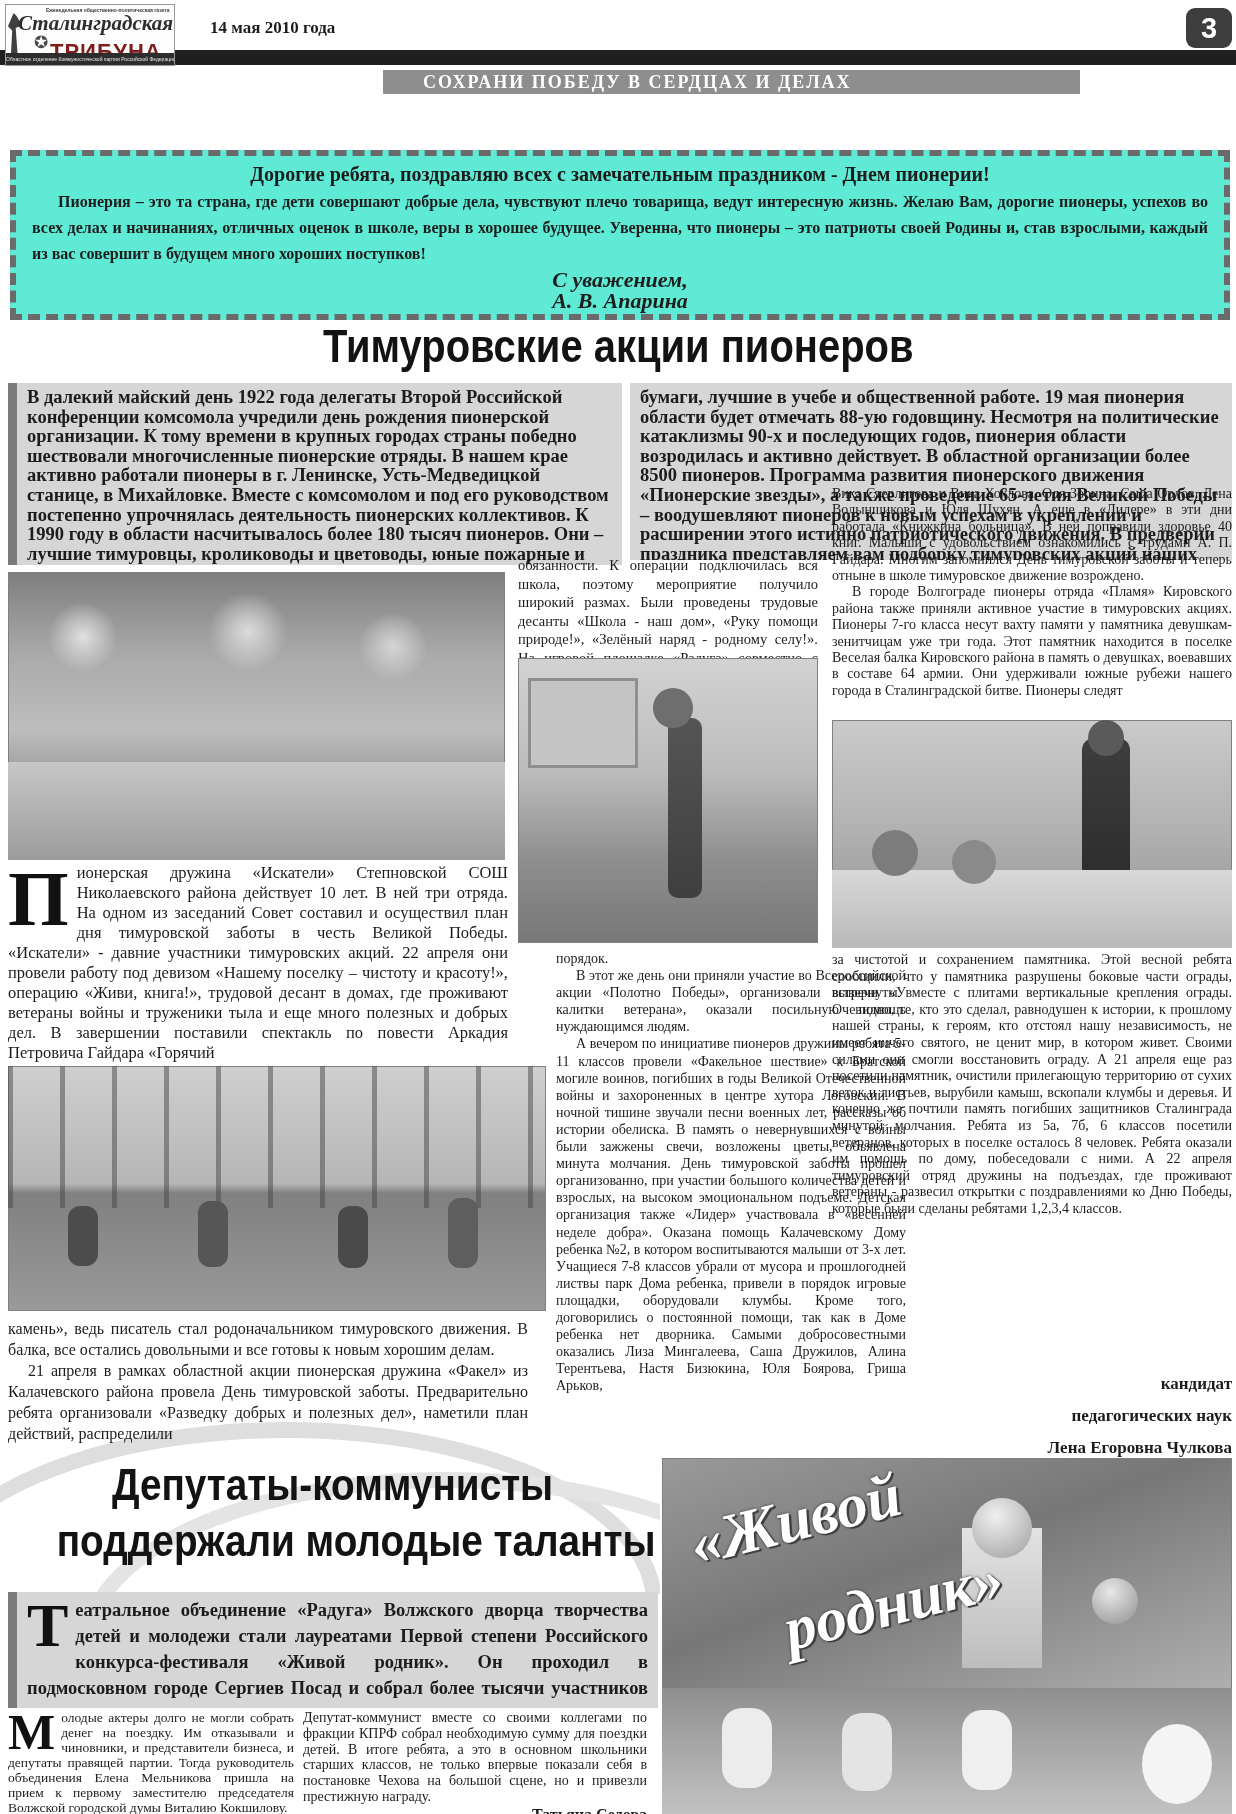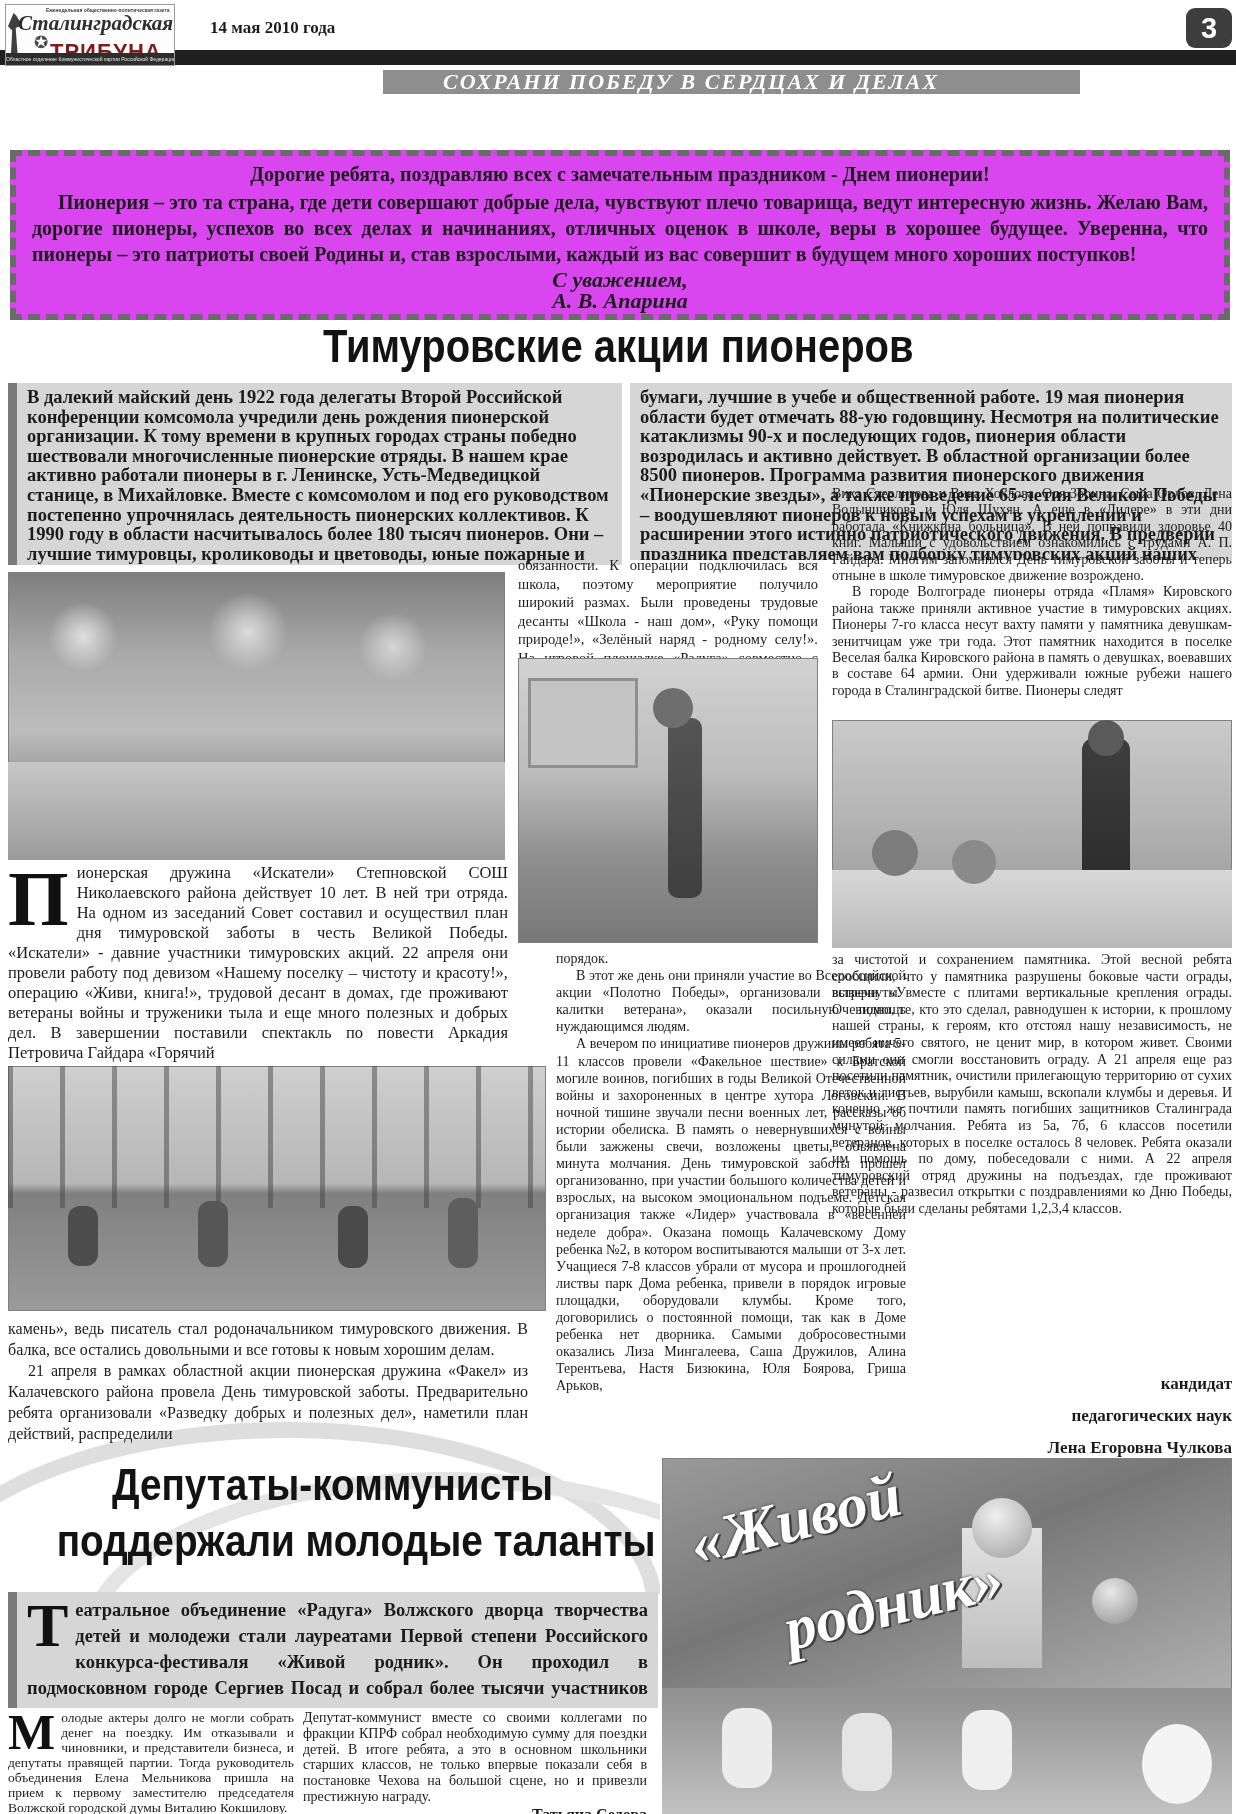--- a/index.html
+++ b/index.html
@@ -18,33 +18,33 @@
   .mh-star{position:absolute;left:28px;top:27px;font-size:17px;color:#4a4a4a;}
   .statue{position:absolute;left:2px;top:8px;width:14px;height:44px;background:#3f3f3f;
           clip-path:polygon(40% 0,60% 6%,100% 28%,55% 34%,70% 100%,20% 100%,30% 40%,0 30%);}
   .mh-bottom{position:absolute;left:0;bottom:0;width:100%;height:12px;background:#2d2d2d;color:#e8e8e8;
              font-family:"Liberation Sans",sans-serif;font-size:5px;line-height:12px;text-align:center;white-space:nowrap;}
   .date{left:210px;top:18px;font-size:17px;font-weight:700;white-space:nowrap;}
   .pagenum{left:1186px;top:8px;width:46px;height:40px;background:#3d3d3d;border-radius:9px;color:#fff;
            font-family:"Liberation Sans",sans-serif;font-weight:700;font-size:29px;text-align:center;line-height:40px;}
   
   .banner{left:383px;top:70px;width:697px;height:24px;background:#8e8e8e;color:#fff;
-          font-family:"Liberation Serif",serif;font-style:italic;font-weight:700;font-size:22px;
-          line-height:24px;padding-left:60px;box-sizing:border-box;letter-spacing:2px;white-space:nowrap;}
+          font-family:"Liberation Serif",serif;font-weight:700;font-size:18px;
+          line-height:24px;padding-left:40px;box-sizing:border-box;letter-spacing:2px;white-space:nowrap;}
   .h1wrap{left:0;top:88px;width:1236px;text-align:center;}
   .h2wrap{left:0;top:318px;width:1236px;text-align:center;}
   .bigh{display:inline-block;font-family:"Liberation Sans",sans-serif;font-weight:700;color:#131313;
         white-space:nowrap;transform:scaleX(.85);transform-origin:center;}
   .h1wrap .bigh{font-size:58px;line-height:60px;transform:scaleX(.88) scaleY(1.05);}
   .h2wrap .bigh{font-size:47px;line-height:56px;}
   
-  .greet{left:10px;top:150px;width:1220px;height:170px;box-sizing:border-box;background:#d946ef;
+  .greet{left:10px;top:150px;width:1220px;height:170px;box-sizing:border-box;background:#5eead4;
          border:6px dashed #6a6a6a;padding:6px 16px 20px 16px;overflow:hidden;}
   .greet-h{text-align:center;font-weight:700;font-size:20px;line-height:25px;}
-  .greet-b{font-weight:700;font-size:20px;line-height:26px;text-align:justify;text-indent:26px;margin:2px 0 0 0;}
+  .greet-b{font-weight:700;font-size:16px;line-height:26px;text-align:justify;text-indent:26px;margin:2px 0 0 0;}
   .greet-sig{text-align:center;font-style:italic;font-weight:700;font-size:22px;line-height:21px;margin-top:2px;}
   
   .introL{left:8px;top:383px;width:614px;height:182px;box-sizing:border-box;background:#d6d6d6;
           border-left:9px solid #7a7a7a;padding:5px 10px;overflow:hidden;}
   .introR{left:630px;top:383px;width:602px;height:177px;box-sizing:border-box;background:#d6d6d6;
           padding:5px 10px;overflow:hidden;}
   .intro-t{font-weight:700;font-size:18.5px;line-height:19.6px;text-align:left;}
   
   .btxt{font-size:15px;line-height:18px;text-align:justify;z-index:1;}
   .btxt p{margin:0;}

